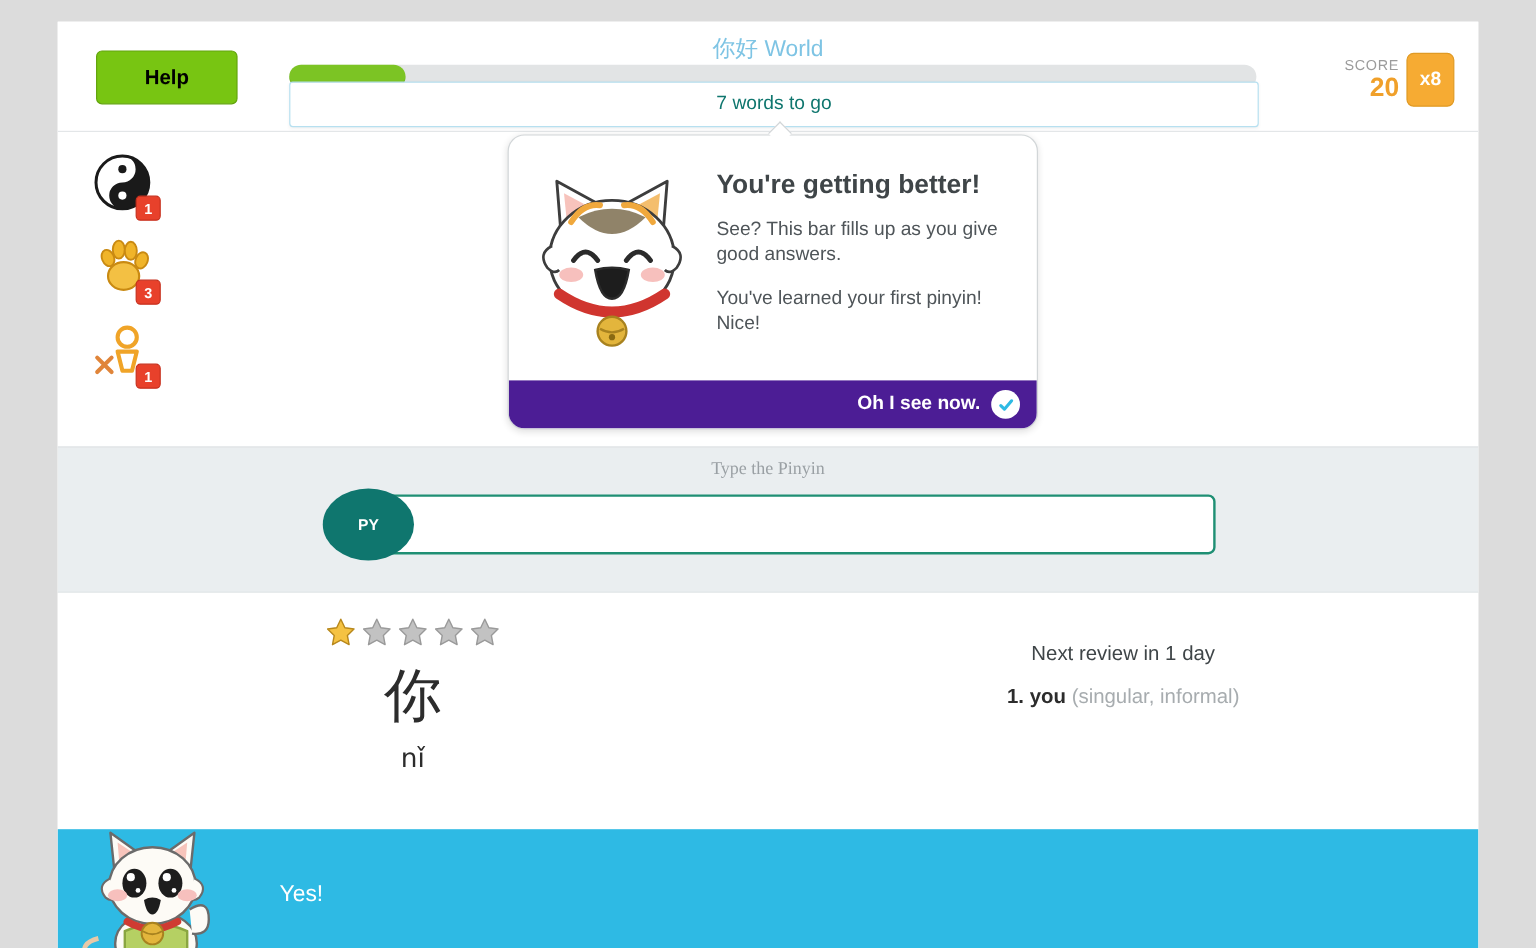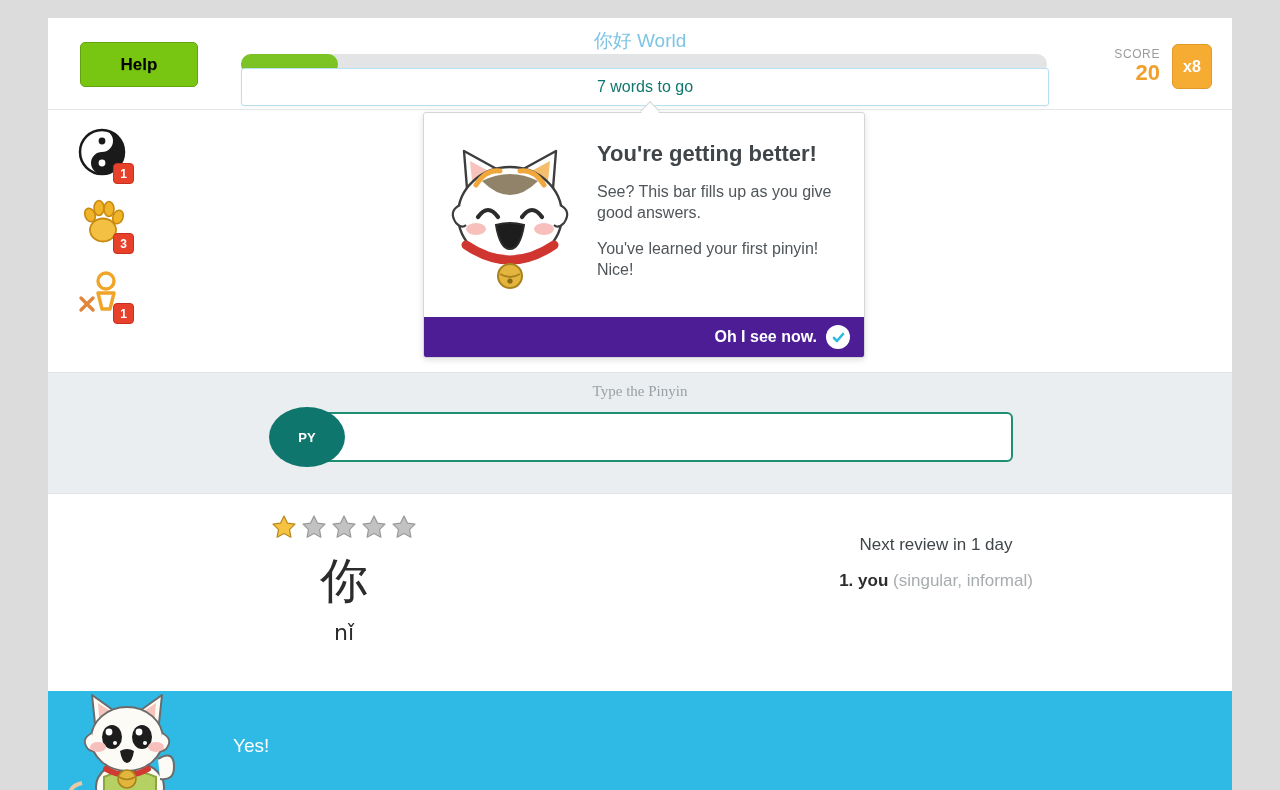--- a/index.html
+++ b/index.html
@@ -61,21 +61,21 @@
     border: 1px solid #b7e0f0;
     border-radius: 3px;
     line-height: 36px;
     text-align: center;
     font-size: 16px;
     color: #0f766e;
     box-shadow: 0 1px 3px rgba(0,0,0,.05);
   }
   .score-wrap {
     position: absolute; right: 20px; top: 26px;
-    display: flex; align-items: center; gap: 12px;
+    display: flex; align-items: center; gap: 6px;
   }
   .score-col { text-align: right; }
   .score-label { font-size: 12px; color: #9b9b9b; letter-spacing: .6px; }
   .score-value { font-size: 22px; color: #f0a02a; font-weight: bold; line-height: 1.1; }
   .multiplier {
     width: 40px; height: 45px;
     background: #f6ab33;
     border: 1px solid #e09a24;
     border-radius: 6px;
     color: #ffffff; font-size: 16px; font-weight: bold;
@@ -104,21 +104,21 @@
     padding: 0 3px;
   }
 
   
   .popup {
     position: absolute;
     left: 375px; top: 2px;
     width: 442px;
     background: #ffffff;
     border: 1px solid #d2d6d8;
-    border-radius: 3px;
+    border-radius: 14px;
     box-shadow: 0 2px 6px rgba(0,0,0,.12);
     overflow: hidden;
   }
   .popup-arrow {
     position: absolute; left: 595px; top: -6px;
     width: 14px; height: 14px;
     background: #ffffff;
     border-left: 1px solid #d2d6d8;
     border-top: 1px solid #d2d6d8;
     transform: rotate(45deg);

